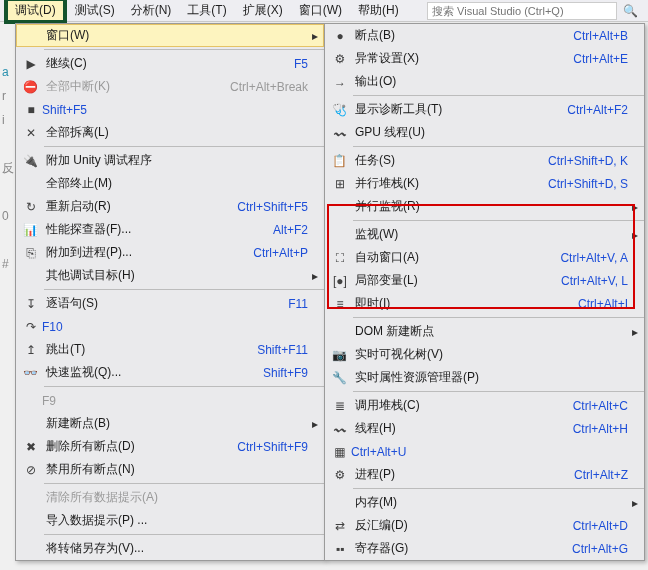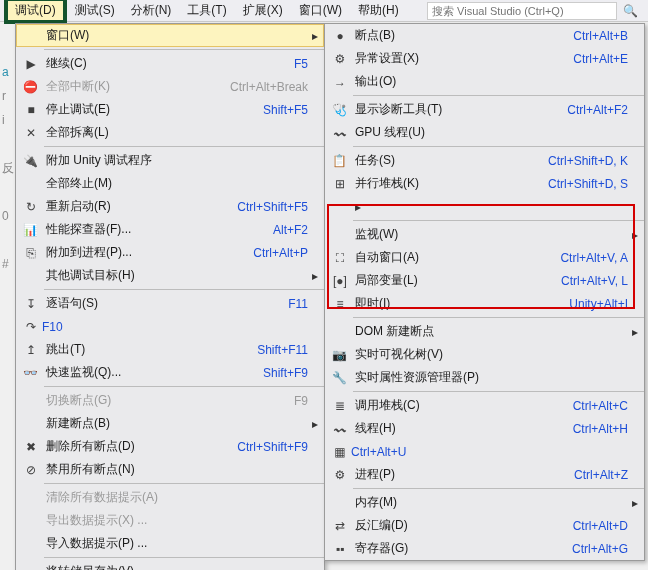--- a/index.html
+++ b/index.html
@@ -70,21 +70,20 @@
       <span class="arr"></span>
     </div>
     <div class="row disabled">
       <span class="ic">⛔</span>
       <span class="lbl">全部中断(K)</span>
       <span class="sc">Ctrl+Alt+Break</span>
       <span class="arr"></span>
     </div>
     <div class="row">
       <span class="ic">■</span>
-      <span class="lbl">停止调试(E)</span>
       <span class="sc">Shift+F5</span>
       <span class="arr"></span>
     </div>
     <div class="row">
       <span class="ic">✕</span>
       <span class="lbl">全部拆离(L)</span>
       <span class="sc"></span>
       <span class="arr"></span>
     </div>
     <div class="row sep"></div>
@@ -144,21 +143,20 @@
     </div>
     <div class="row">
       <span class="ic">👓</span>
       <span class="lbl">快速监视(Q)...</span>
       <span class="sc">Shift+F9</span>
       <span class="arr"></span>
     </div>
     <div class="row sep"></div>
     <div class="row disabled">
       <span class="ic"></span>
-      <span class="lbl">切换断点(G)</span>
       <span class="sc">F9</span>
       <span class="arr"></span>
     </div>
     <div class="row">
       <span class="ic"></span>
       <span class="lbl">新建断点(B)</span>
       <span class="sc"></span>
       <span class="arr">▸</span>
     </div>
     <div class="row">
@@ -173,26 +171,20 @@
       <span class="sc"></span>
       <span class="arr"></span>
     </div>
     <div class="row sep"></div>
     <div class="row disabled">
       <span class="ic"></span>
       <span class="lbl">清除所有数据提示(A)</span>
       <span class="sc"></span>
       <span class="arr"></span>
     </div>
-    <div class="row disabled">
-      <span class="ic"></span>
-      <span class="lbl">导出数据提示(X) ...</span>
-      <span class="sc"></span>
-      <span class="arr"></span>
-    </div>
     <div class="row">
       <span class="ic"></span>
       <span class="lbl">导入数据提示(P) ...</span>
       <span class="sc"></span>
       <span class="arr"></span>
     </div>
     <div class="row sep"></div>
     <div class="row">
       <span class="ic"></span>
       <span class="lbl">将转储另存为(V)...</span>
@@ -240,20 +232,21 @@
       <span class="arr"></span>
     </div>
     <div class="row">
       <span class="ic">⊞</span>
       <span class="lbl">并行堆栈(K)</span>
       <span class="sc">Ctrl+Shift+D, S</span>
       <span class="arr"></span>
     </div>
     <div class="row">
       <span class="ic"></span>
+      <span class="lbl">并行监视(R)</span>
       <span class="sc"></span>
       <span class="arr">▸</span>
     </div>
     <div class="row sep"></div>
     <div class="row">
       <span class="ic"></span>
       <span class="lbl">监视(W)</span>
       <span class="sc"></span>
       <span class="arr">▸</span>
     </div>
@@ -265,21 +258,21 @@
     </div>
     <div class="row">
       <span class="ic">[●]</span>
       <span class="lbl">局部变量(L)</span>
       <span class="sc">Ctrl+Alt+V, L</span>
       <span class="arr"></span>
     </div>
     <div class="row">
       <span class="ic">≡</span>
       <span class="lbl">即时(I)</span>
-      <span class="sc">Unity+Alt+I</span>
+      <span class="sc">Ctrl+Alt+I</span>
       <span class="arr"></span>
     </div>
     <div class="row sep"></div>
     <div class="row">
       <span class="ic"></span>
       <span class="lbl">DOM 新建断点</span>
       <span class="sc"></span>
       <span class="arr">▸</span>
     </div>
     <div class="row">

